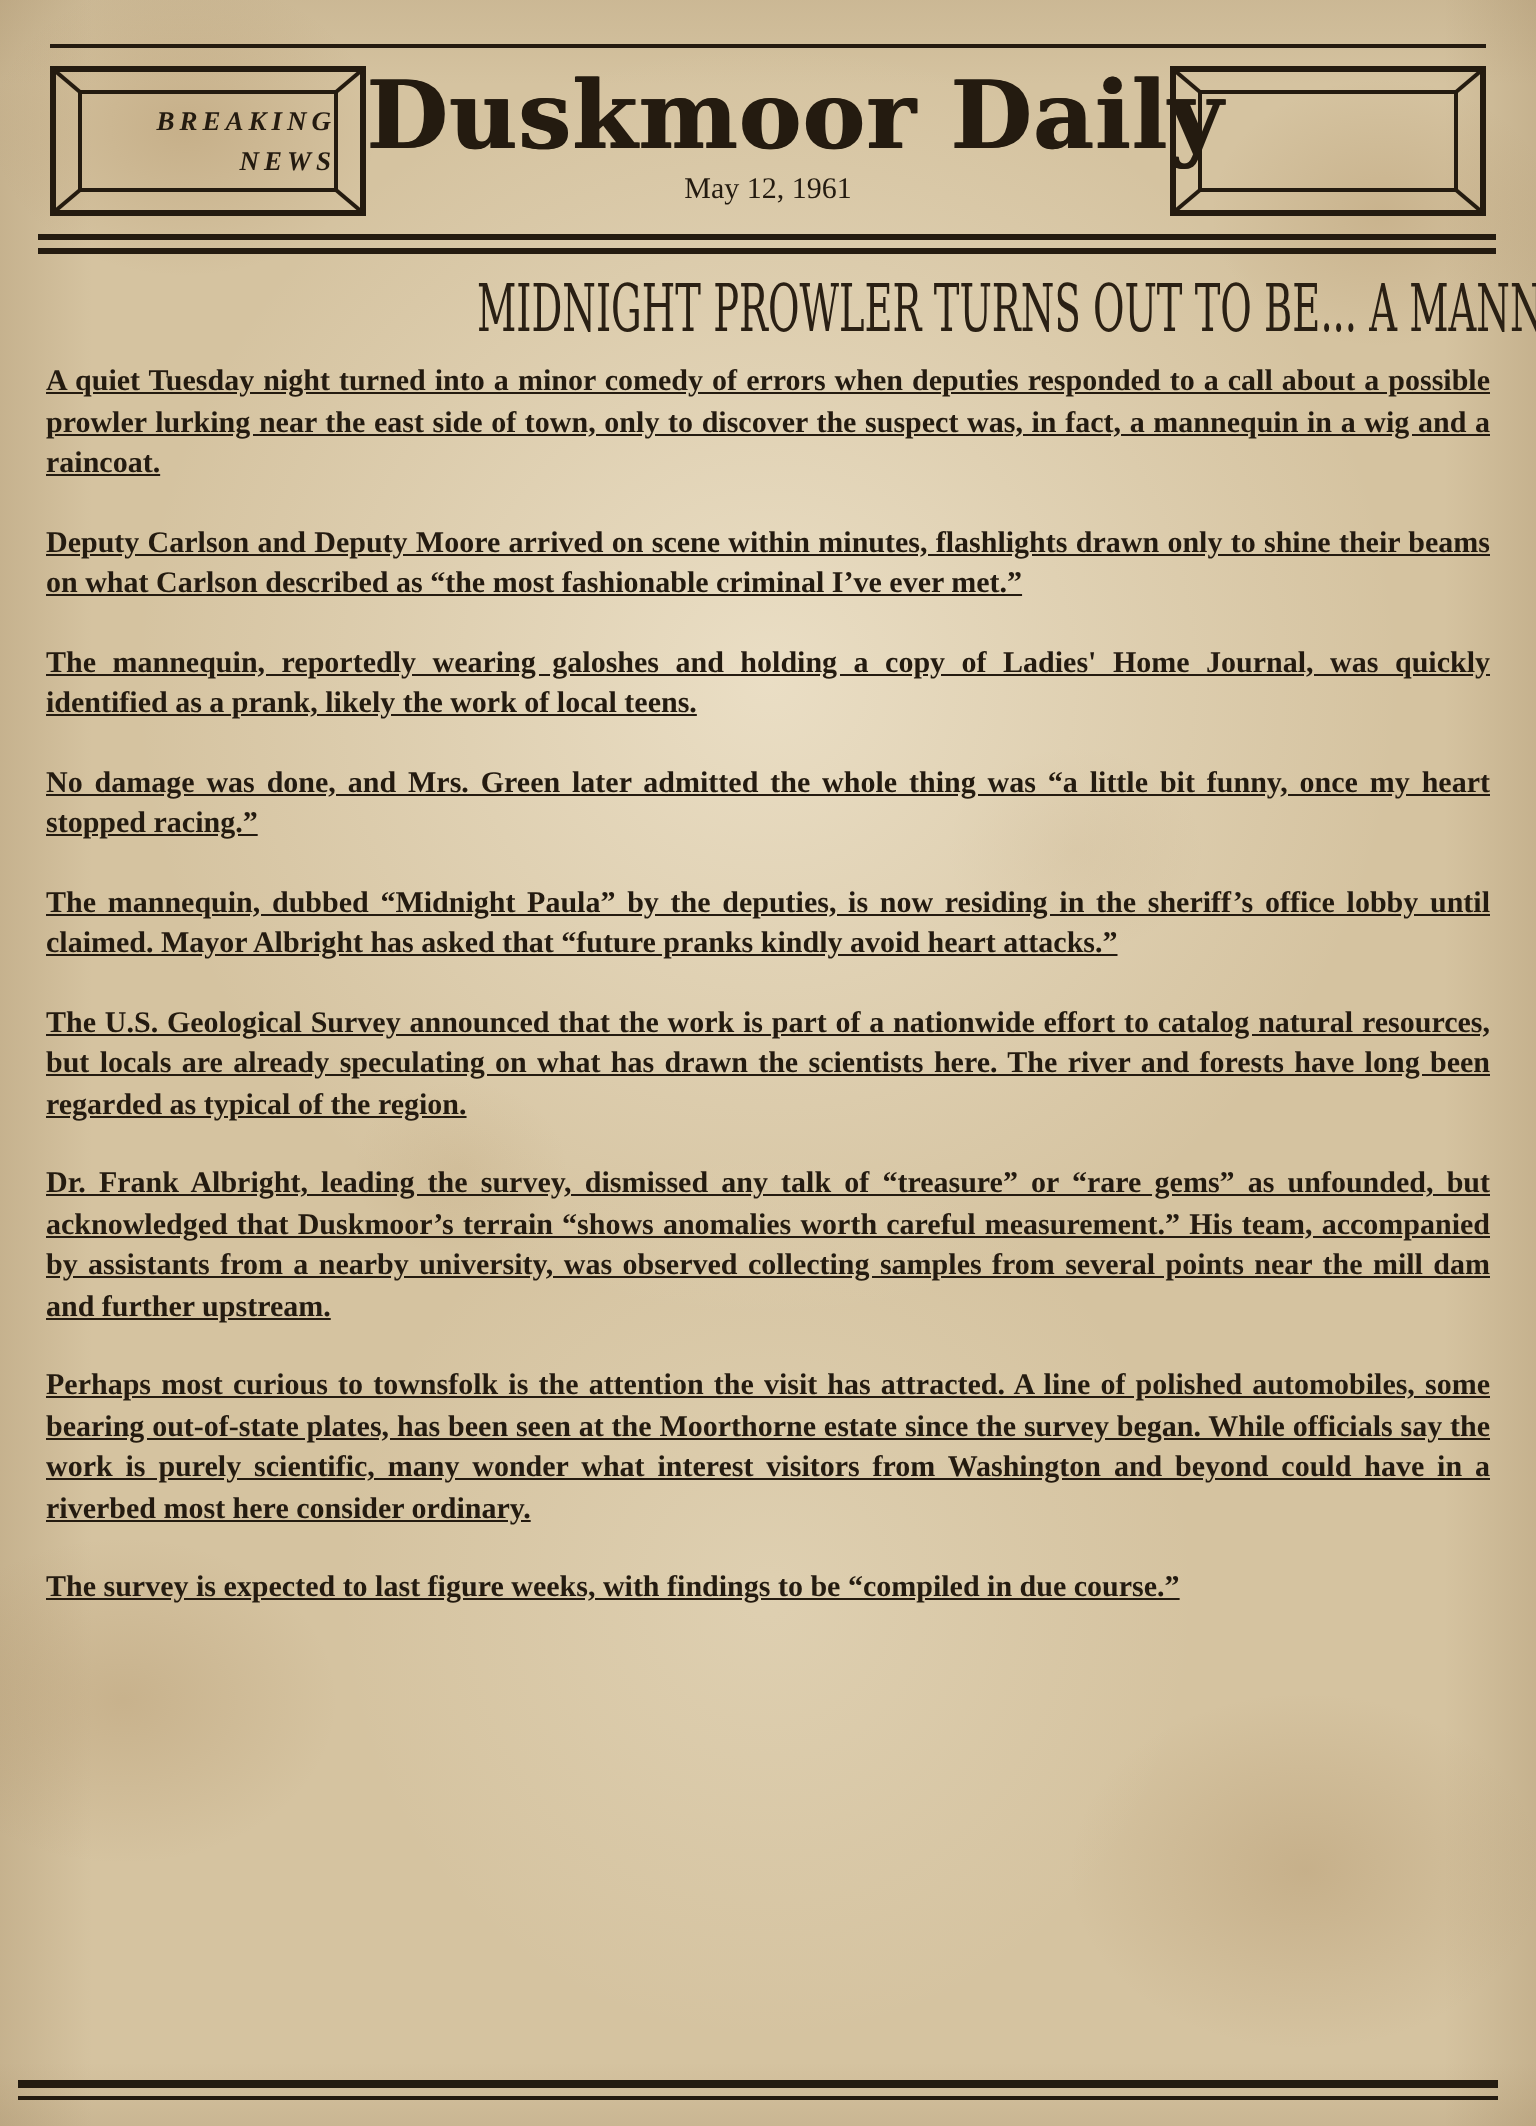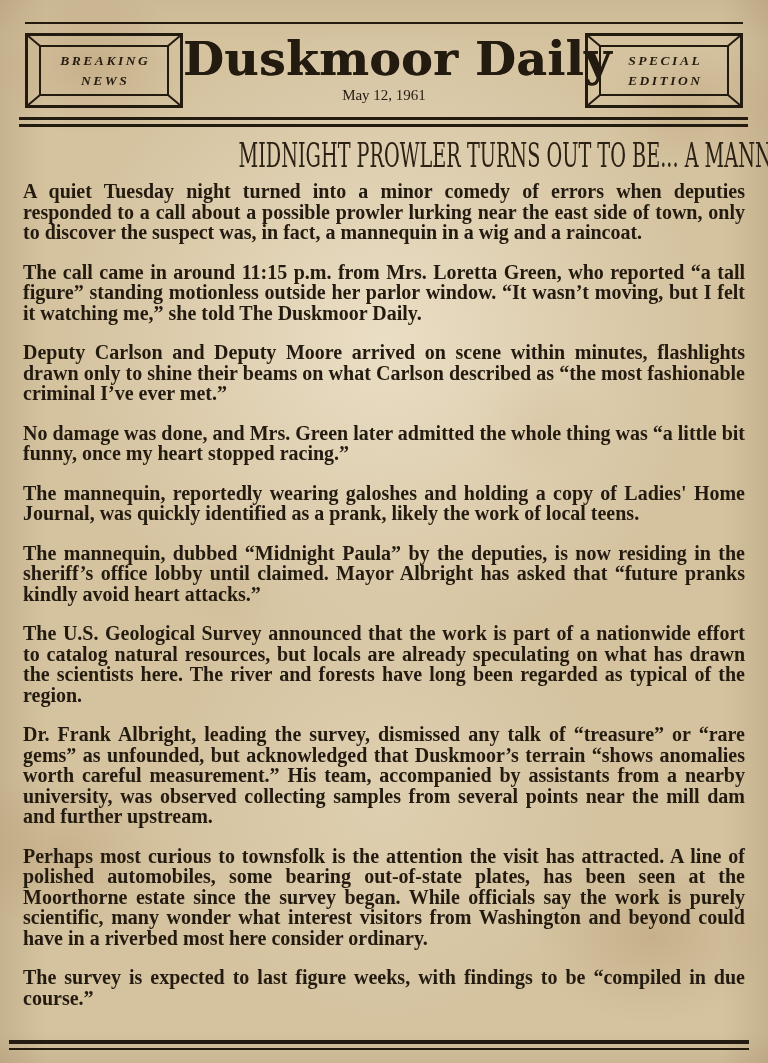--- a/index.html
+++ b/index.html
@@ -28,21 +28,21 @@
   }
   .top-rule { margin: 22px 25px 0 25px; height: 2px; background: #241b10; }
   .masthead {
     display: flex; align-items: flex-start; justify-content: space-between;
     padding: 9px 25px 0 25px;
   }
   .badge { position: relative; width: 158px; height: 75px; flex: 0 0 auto; }
   .badge svg { position: absolute; left: 0; top: 0; width: 100%; height: 100%; }
   .badge-text {
     position: absolute; left: 15px; top: 13px; right: 15px; bottom: 13px;
-    display: flex; flex-direction: column; align-items: center; justify-content: center;
+    display: flex; flex-direction: column; align-items: flex-end; justify-content: center;
     font-weight: bold; font-style: italic; font-size: 13.5px; letter-spacing: 2.5px;
     line-height: 1.45; text-indent: 2.5px;
   }
   .title-block { flex: 1 1 auto; text-align: center; padding-top: 0px; min-width: 0; }
   .paper-title {
     margin: 0; font-family: "DejaVu Serif", serif; font-weight: bold;
     font-size: 47px; line-height: 1.12; letter-spacing: 0.5px; white-space: nowrap;
     text-shadow: 0.6px 0 0 #241b10;
   }
   .issue-date { font-size: 15px; margin-top: 1px; }
@@ -57,23 +57,24 @@
   }
   .headline-inner {
     display: inline-block;
     font-family: "DejaVu Serif", serif; font-weight: 400;
     font-size: 31px; line-height: 1.1;
     transform: scale(0.62, 1.06); transform-origin: center;
     color: #2a2014;
   }
   .body-para {
     margin: 0 0 19px 0;
-    font-size: 20px; line-height: 20.5px; font-weight: bold;
+    font-size: 15px; line-height: 20.5px; font-weight: bold;
     text-align: justify;
     color: #241b10;
+    text-decoration: underline;
   }
   .article-2 .headline { margin-top: 0; margin-bottom: 6px; }
   .bottom-rules { position: absolute; left: 9px; right: 19px; bottom: 13px; }
   .rule-thick { height: 4px; background: #241b10; }
   .rule-sep { height: 4px; }
   .rule-thin { height: 2px; background: #241b10; }
 </style>
 </head>
 <body>
 
@@ -105,45 +106,40 @@
 
     <div class="badge">
       <svg viewBox="0 0 158 75" aria-hidden="true">
         <rect x="1.5" y="1.5" width="155" height="72" fill="none" stroke="#241b10" stroke-width="3"></rect>
         <rect x="15" y="13" width="128" height="49" fill="none" stroke="#241b10" stroke-width="2"></rect>
         <line x1="2" y1="2" x2="15" y2="13" stroke="#241b10" stroke-width="2"></line>
         <line x1="156" y1="2" x2="143" y2="13" stroke="#241b10" stroke-width="2"></line>
         <line x1="2" y1="73" x2="15" y2="62" stroke="#241b10" stroke-width="2"></line>
         <line x1="156" y1="73" x2="143" y2="62" stroke="#241b10" stroke-width="2"></line>
       </svg>
-      <div class="badge-text">
-        <span>SPECIAL</span>
-        <span>EDITION</span>
-      </div>
     </div>
 
   </header>
 
   <div class="double-rule">
     <div class="r"></div>
     <div class="gap"></div>
     <div class="r"></div>
   </div>
 
   <main class="content">
 
     <section class="article article-1">
       <h2 class="headline">
         <span class="headline-inner">MIDNIGHT PROWLER TURNS OUT TO BE... A MANNEQUIN IN A WIG</span>
       </h2>
       <p class="body-para">A quiet Tuesday night turned into a minor comedy of errors when deputies responded to a call about a possible prowler lurking near the east side of town, only to discover the suspect was, in fact, a mannequin in a wig and a raincoat.</p>
-      <p class="body-para">The call came in around 11:15 p.m. from Mrs. Loretta Green, who reported “a tall figure” standing motionless outside her parlor window. “It wasn’t moving, but I felt it watching me,” she told The Duskmoor Daily.</p>
       <p class="body-para">Deputy Carlson and Deputy Moore arrived on scene within minutes, flashlights drawn only to shine their beams on what Carlson described as “the most fashionable criminal I’ve ever met.”</p>
+      <p class="body-para">The mannequin, reportedly wearing galoshes and holding a copy of Ladies' Home Journal, was quickly identified as a prank, likely the work of local teens.</p>
       <p class="body-para">No damage was done, and Mrs. Green later admitted the whole thing was “a little bit funny, once my heart stopped racing.”</p>
-      <p class="body-para">The mannequin, reportedly wearing galoshes and holding a copy of Ladies' Home Journal, was quickly identified as a prank, likely the work of local teens.</p>
       <p class="body-para">The mannequin, dubbed “Midnight Paula” by the deputies, is now residing in the sheriff’s office lobby until claimed. Mayor Albright has asked that “future pranks kindly avoid heart attacks.”</p>
     </section>
 
     <section class="article article-2">
       <p class="body-para">The U.S. Geological Survey announced that the work is part of a nationwide effort to catalog natural resources, but locals are already speculating on what has drawn the scientists here. The river and forests have long been regarded as typical of the region.</p>
       <p class="body-para">Dr. Frank Albright, leading the survey, dismissed any talk of “treasure” or “rare gems” as unfounded, but acknowledged that Duskmoor’s terrain “shows anomalies worth careful measurement.” His team, accompanied by assistants from a nearby university, was observed collecting samples from several points near the mill dam and further upstream.</p>
       <p class="body-para">Perhaps most curious to townsfolk is the attention the visit has attracted. A line of polished automobiles, some bearing out-of-state plates, has been seen at the Moorthorne estate since the survey began. While officials say the work is purely scientific, many wonder what interest visitors from Washington and beyond could have in a riverbed most here consider ordinary.</p>
       <p class="body-para">The survey is expected to last figure weeks, with findings to be “compiled in due course.”</p>
     </section>
 

